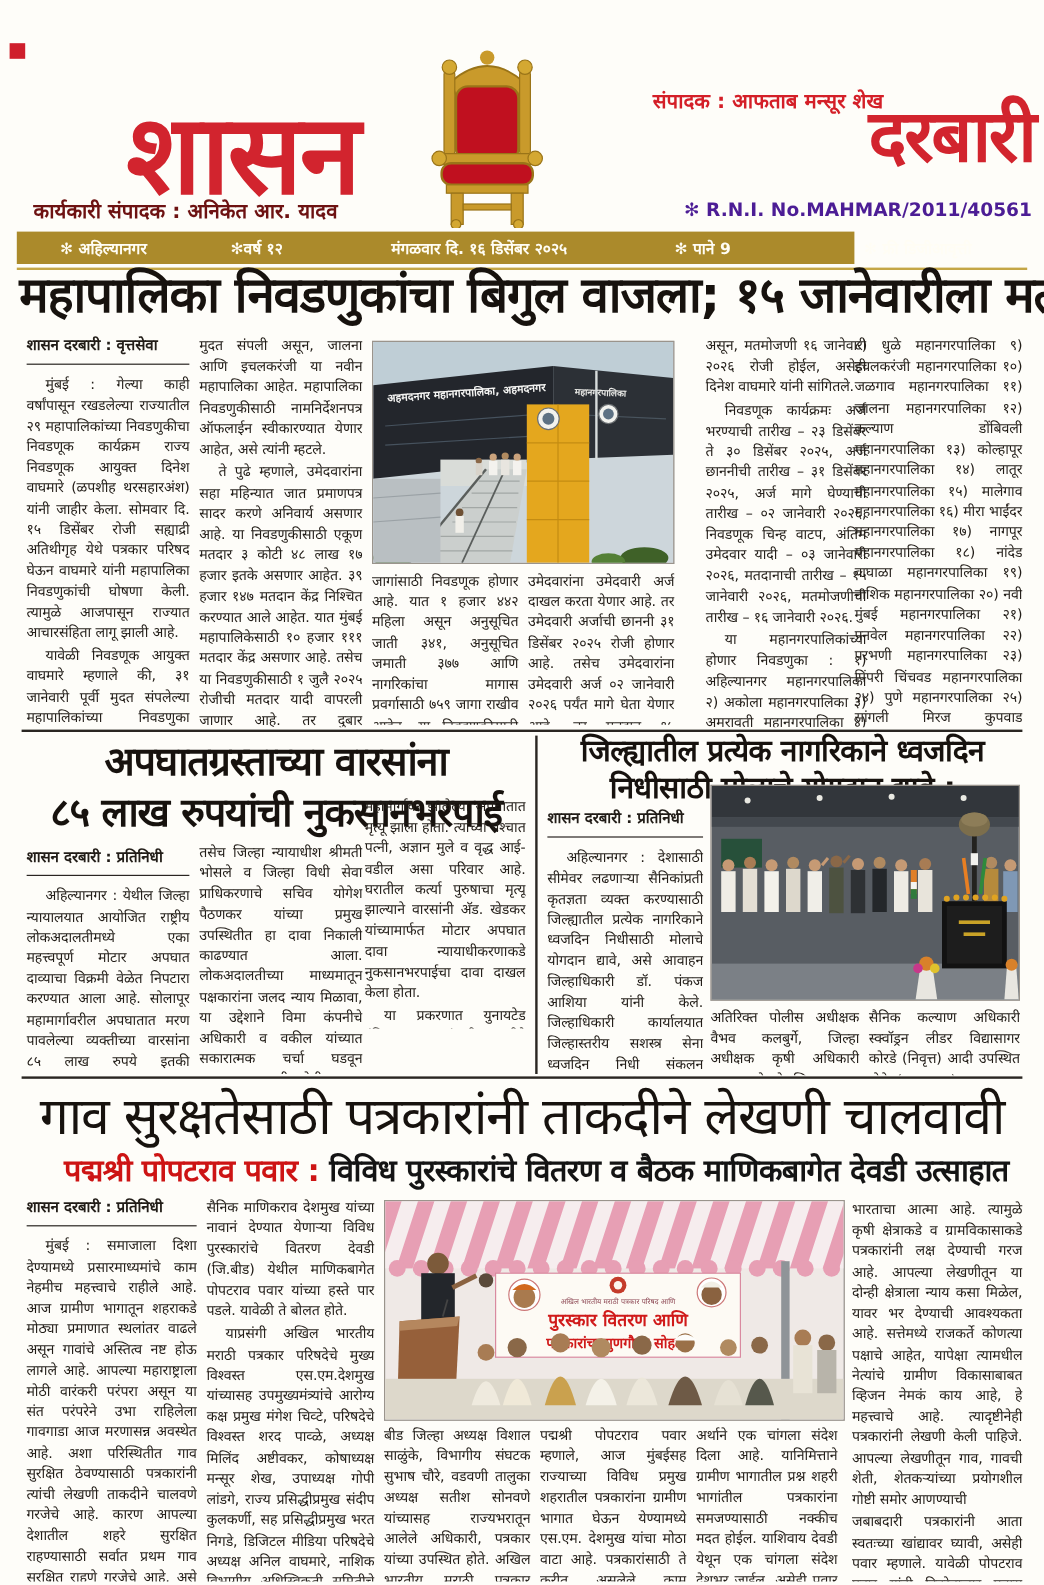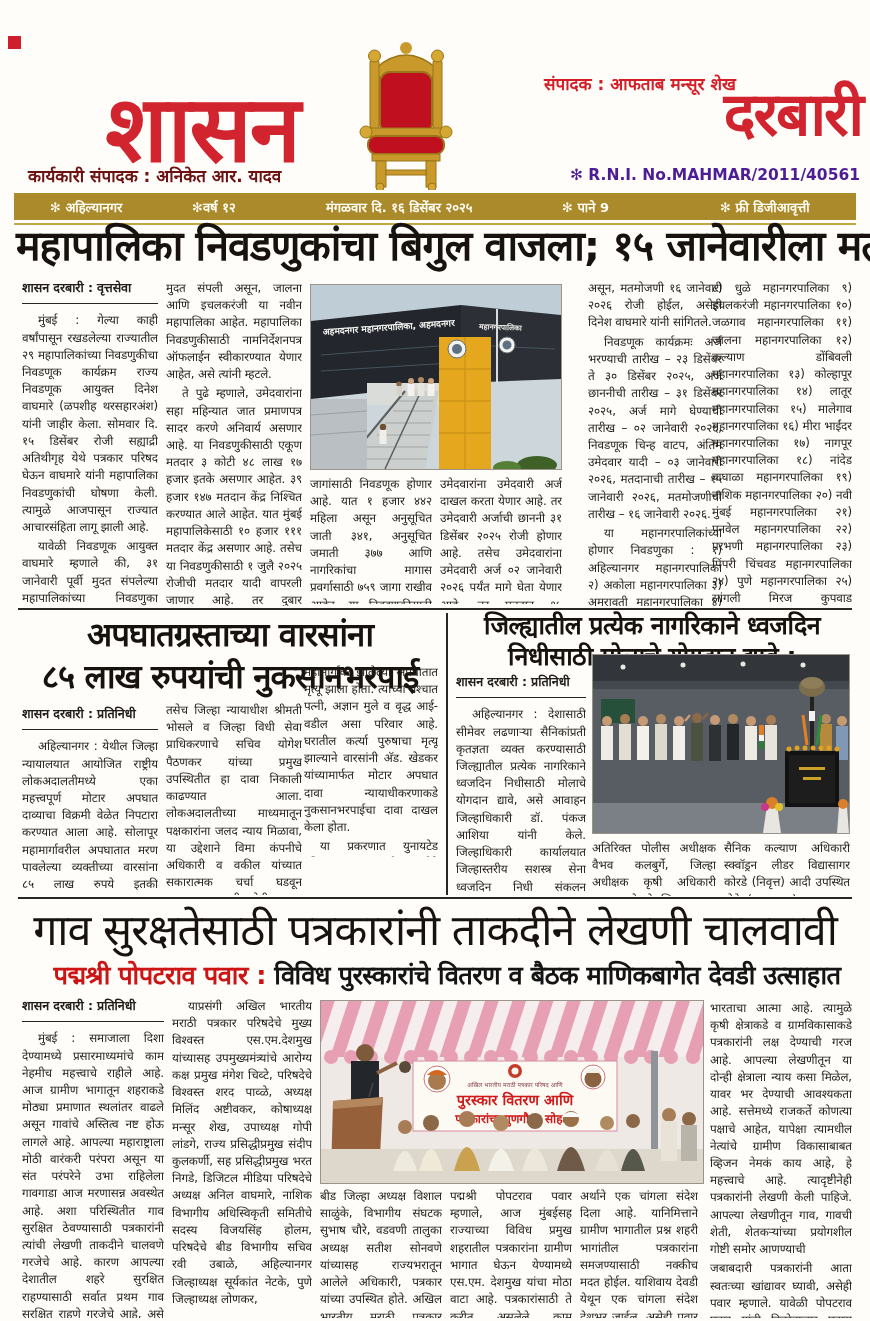--- a/index.html
+++ b/index.html
@@ -8,21 +8,21 @@
   .abs{position:absolute;}
   
   .corner-sq{left:8px;top:36px;width:13px;height:13px;background:#cf1f2c;}
   .editor-line{left:500px;top:72px;width:280px;text-align:center;color:#d41f28;font-weight:700;font-size:17px;}
   .nameplate{color:#d2242e;font-weight:700;line-height:1;letter-spacing:-2px;}
   .np-left{left:52px;top:84px;width:300px;font-size:92px;text-align:center;}
   .np-right{left:458px;top:84px;width:404px;font-size:60px;text-align:right;}
   .exec-editor{left:28px;top:164px;font-size:17px;font-weight:700;color:#6d1212;}
   .rni-line{left:560px;top:166px;width:300px;text-align:right;font-size:15.5px;font-weight:700;color:#4c1d95;}
   
-  .infobar{left:14px;top:193px;width:842px;height:27px;background:#ab8a2b;color:#fffdf4;
+  .infobar{left:14px;top:193px;width:698px;height:27px;background:#ab8a2b;color:#fffdf4;
            font-size:13px;font-weight:700;}
   .infobar span{position:absolute;top:5px;white-space:nowrap;}
   .ib-under{left:14px;top:223px;width:842px;height:2px;background:#c4a646;}
   
   .hrule{left:18px;width:834px;height:2px;background:#2a2622;}
   .vrule{width:2px;background:#2a2622;}
   
   .headline1{left:16px;top:225px;width:838px;text-align:center;font-size:41px;font-weight:800;
              color:#17120e;letter-spacing:-1px;line-height:1.05;white-space:nowrap;}
   .headline2{left:20px;top:614px;width:420px;text-align:center;font-size:33px;font-weight:800;
@@ -286,20 +286,21 @@
   <div class="abs subhead4">
     <span class="red">पद्मश्री पोपटराव पवार :</span><span> विविध पुरस्कारांचे वितरण व बैठक माणिकबागेत देवडी उत्साहात</span>
   </div>
 
   <div class="col" style="left:22px;top:996px;width:142px;height:322px;">
     <div class="byline">शासन दरबारी : प्रतिनिधी</div>
     <p>मुंबई : समाजाला दिशा देण्यामध्ये प्रसारमाध्यमांचे काम नेहमीच महत्त्वाचे राहीले आहे. आज ग्रामीण भागातून शहराकडे मोठ्या प्रमाणात स्थलांतर वाढले असून गावांचे अस्तित्व नष्ट होऊ लागले आहे. आपल्या महाराष्ट्राला मोठी वारंकरी परंपरा असून या संत परंपरेने उभा राहिलेला गावगाडा आज मरणासन्न अवस्थेत आहे. अशा परिस्थितीत गाव सुरक्षित ठेवण्यासाठी पत्रकारांनी त्यांची लेखणी ताकदीने चालवणे गरजेचे आहे. कारण आपल्या देशातील शहरे सुरक्षित राहण्यासाठी सर्वात प्रथम गाव सुरक्षित राहणे गरजेचे आहे, असे प्रतिपादन आदर्श गाव योजनेचे कार्याध्यक्ष पद्मश्री पोपटराव पवार यांनी केले.</p>
 
   </div>
   <div class="col" style="left:172px;top:998px;width:140px;height:320px;">
+    <p class="cont">सैनिक माणिकराव देशमुख यांच्या नावानं देण्यात येणाऱ्या विविध पुरस्कारांचे वितरण देवडी (जि.बीड) येथील माणिकबागेत पोपटराव पवार यांच्या हस्ते पार पडले. यावेळी ते बोलत होते.</p>
     <p>याप्रसंगी अखिल भारतीय मराठी पत्रकार परिषदेचे मुख्य विश्वस्त एस.एम.देशमुख यांच्यासह उपमुख्यमंत्र्यांचे आरोग्य कक्ष प्रमुख मंगेश चिव्टे, परिषदेचे विश्वस्त शरद पाव्ळे, अध्यक्ष मिलिंद अष्टीवकर, कोषाध्यक्ष मन्सूर शेख, उपाध्यक्ष गोपी लांडगे, राज्य प्रसिद्धीप्रमुख संदीप कुलकर्णी, सह प्रसिद्धीप्रमुख भरत निगडे, डिजिटल मीडिया परिषदेचे अध्यक्ष अनिल वाघमारे, नाशिक विभागीय अधिस्विकृती समितीचे सदस्य विजयसिंह होलम, परिषदेचे बीड विभागीय सचिव रवी उबाळे, अहिल्यानगर जिल्हाध्यक्ष सूर्यकांत नेटके, पुणे जिल्हाध्यक्ष लोणकर,</p>
   </div>
 
   <div class="photo" style="left:320px;top:1000px;width:384px;height:184px;">
     <svg width="382" height="182" viewBox="0 0 382 182">
       <defs>
         <pattern id="stripes" width="26" height="60" patternTransform="rotate(18)" patternUnits="userSpaceOnUse">
           <rect width="26" height="60" fill="#f6edee"></rect>
           <rect width="13" height="60" fill="#e79fb4"></rect>
         </pattern>

